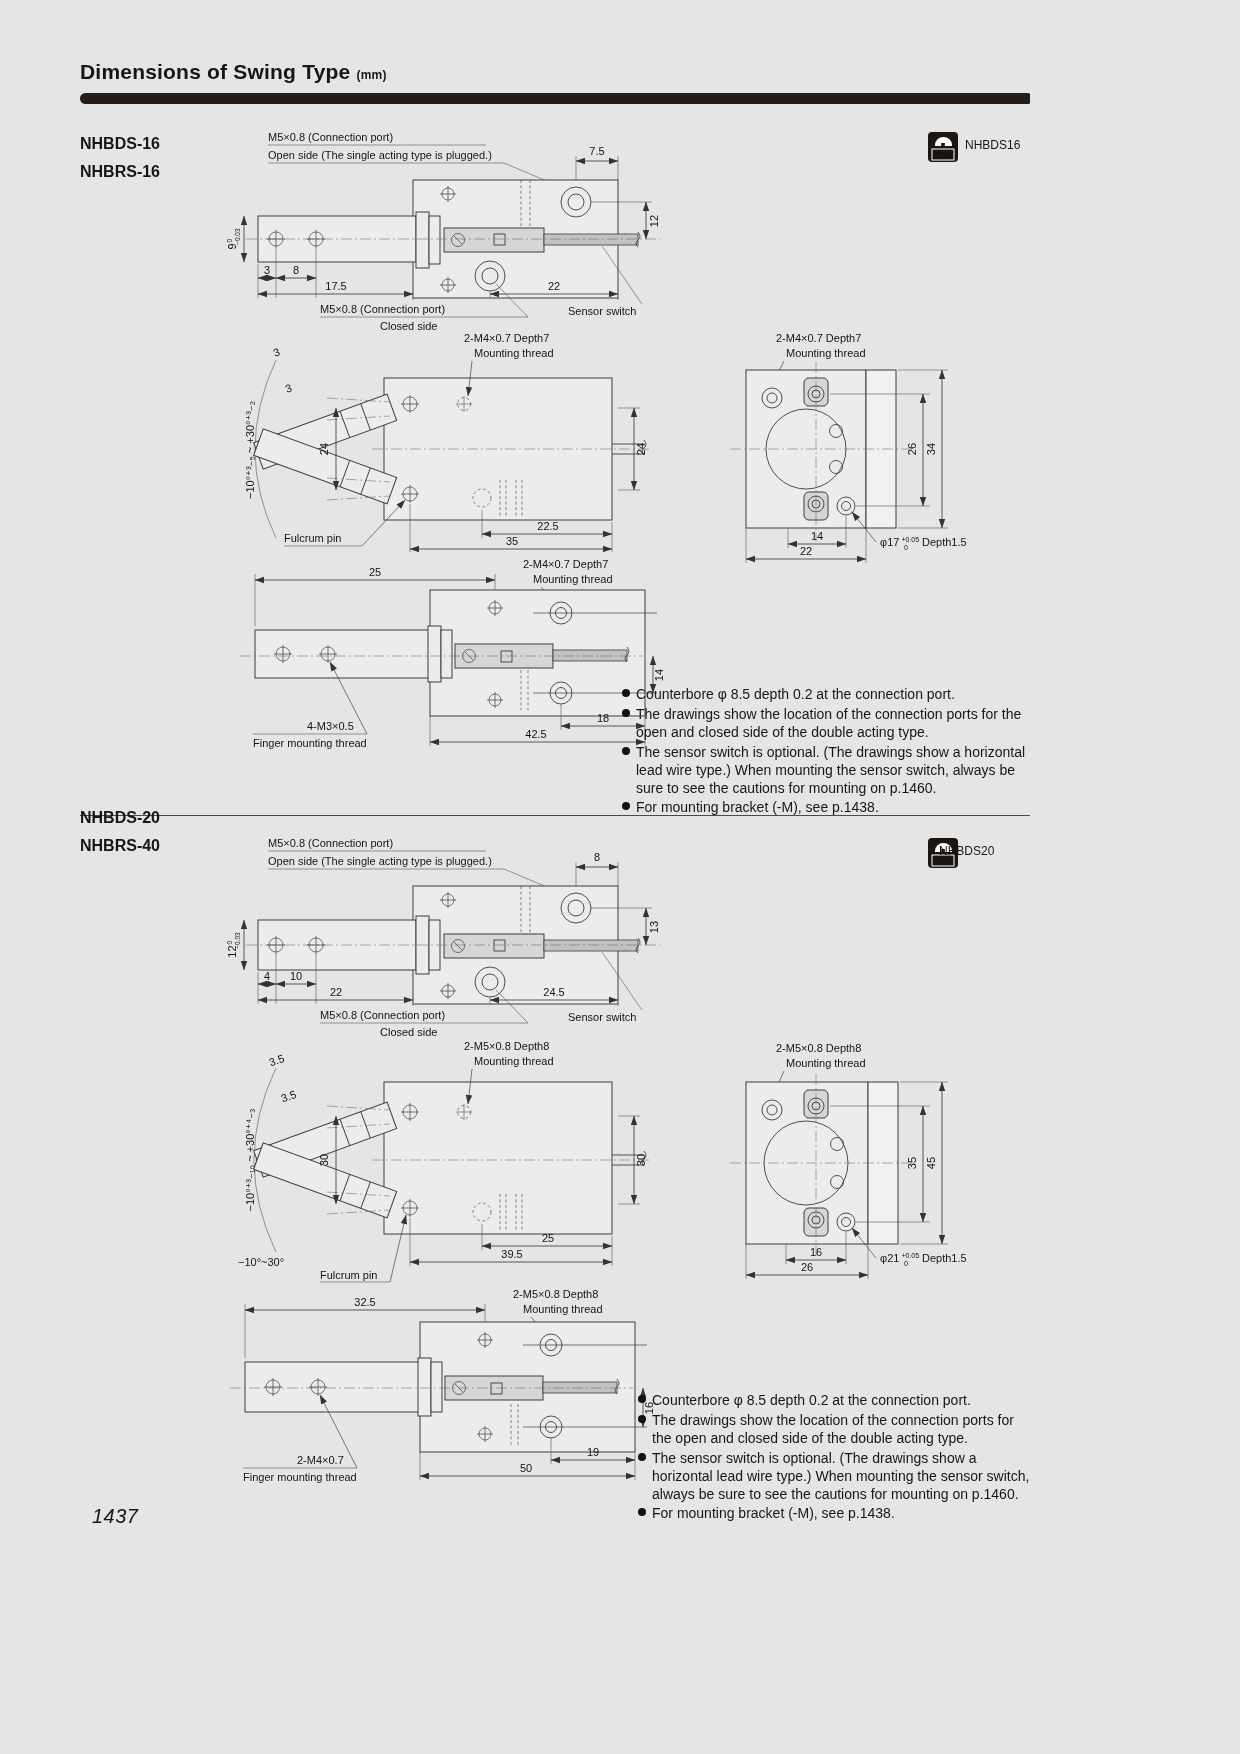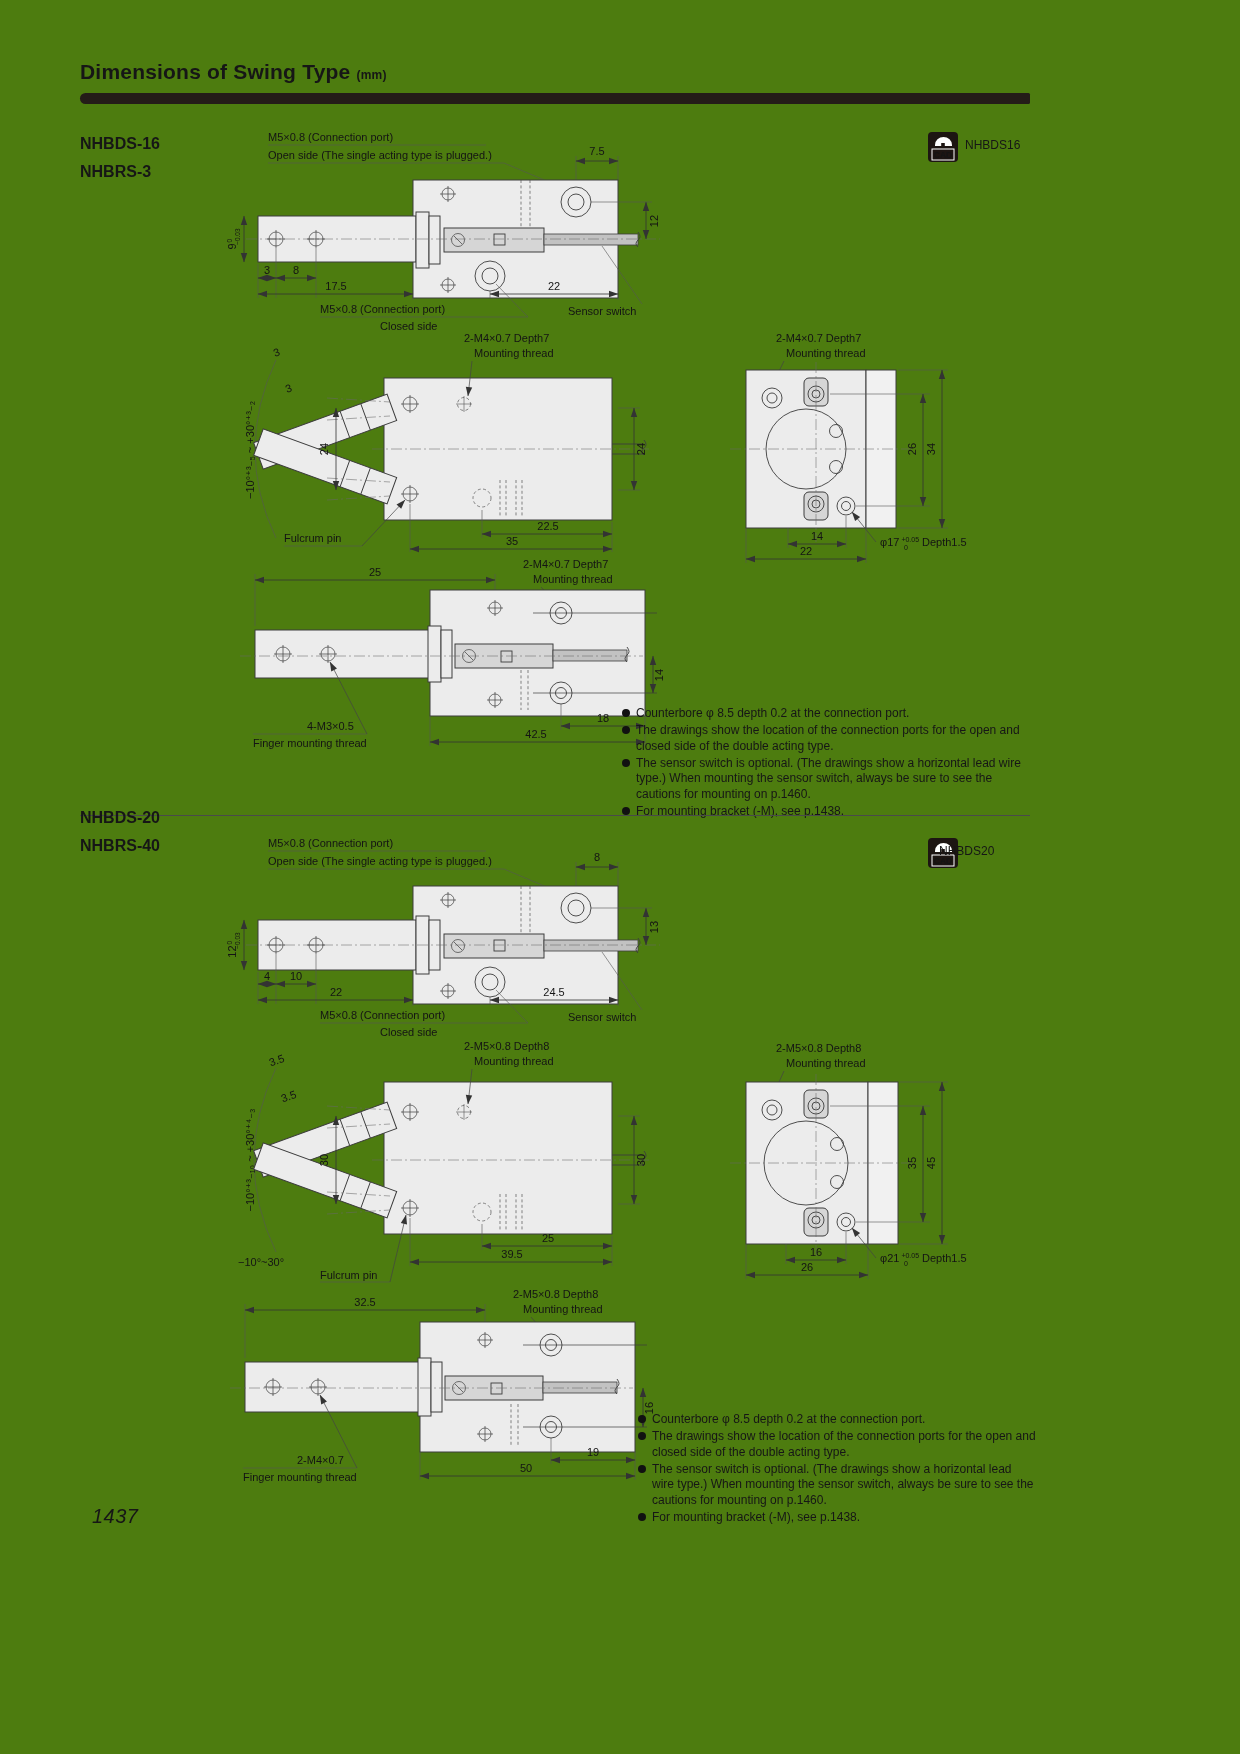--- a/index.html
+++ b/index.html
@@ -1,27 +1,27 @@
 <!DOCTYPE html>
 <html><head>
 <meta charset="utf-8">
 <style>
   html,body{margin:0;padding:0;background:#fff;}
-  .page{position:relative;width:1240px;height:1754px;background:#4d7c0f;
+  .page{position:relative;width:1240px;height:1754px;background:#e5e5e5;
         font-family:"Liberation Sans","DejaVu Sans",sans-serif;color:#161616;overflow:hidden;}
   .abs{position:absolute;}
   .title{font-size:21px;font-weight:bold;letter-spacing:.2px;}
   .title .unit{font-size:12px;font-weight:bold;}
   .titlebar{height:11px;background:#241c18;border-radius:7px 2px 2px 7px;}
   .model{font-size:16px;font-weight:bold;line-height:28px;white-space:pre;}
   .cadtag{font-size:12px;text-align:right;}
   .divider{height:1px;background:#4a4a4a;}
   .pagenum{font-size:20px;letter-spacing:.5px;}
   
-  .notes{width:412px;font-size:12px;line-height:1.28;margin-top:20px;}
+  .notes{width:412px;font-size:14px;line-height:1.28;}
   .note{display:flex;margin-bottom:2px;}
   .note .bullet{flex:0 0 8px;width:8px;height:8px;border-radius:50%;background:#111;margin:3px 6px 0 0;}
   
   svg{overflow:visible;}
   svg text{font-family:"Liberation Sans","DejaVu Sans",sans-serif;font-size:10.5px;fill:#141414;}
   .lbl{font-size:11px;}
   .dimt{font-size:11px;text-anchor:middle;}
   .outline{fill:#ececec;stroke:#3c3c3c;stroke-width:1;}
   .dark{fill:#d6d6d6;stroke:#3c3c3c;stroke-width:1;}
   .cable{fill:#c2c2c2;stroke:#3c3c3c;stroke-width:.8;}
@@ -45,21 +45,21 @@
 </svg>
 
 <div class="page">
 
   <div class="abs title" style="left:80px;top:60px;">
     <span>Dimensions of Swing Type</span>
     <span class="unit">(mm)</span>
   </div>
   <div class="abs titlebar" style="left:80px;top:93px;width:950px;"></div>
 
-  <div class="abs model" style="left:80px;top:130px;"><span>NHBDS-16</span><br><span>NHBRS-3</span></div>
+  <div class="abs model" style="left:80px;top:130px;"><span>NHBDS-16</span><br><span>NHBRS-16</span></div>
 
   <div class="abs" style="left:928px;top:132px;">
     <svg width="30" height="30">
       <rect x="0" y="0" width="30" height="30" rx="4" fill="#1d1512"></rect>
       <path d="M7 13 A8.5 8 0 0 1 24 13 L24 14 L16.8 14 L16.8 11 L13.2 11 L13.2 14 L7 14 Z" fill="#fff"></path>
       <rect x="4" y="17" width="22" height="11" fill="none" stroke="#fff" stroke-width="1"></rect>
       <text x="15" y="26" text-anchor="middle" style="font-size:8.5px;font-weight:bold" fill="#fff">CAD</text>
     </svg>
   </div>
   <div class="abs cadtag" style="left:965px;top:138px;">NHBDS16</div>

